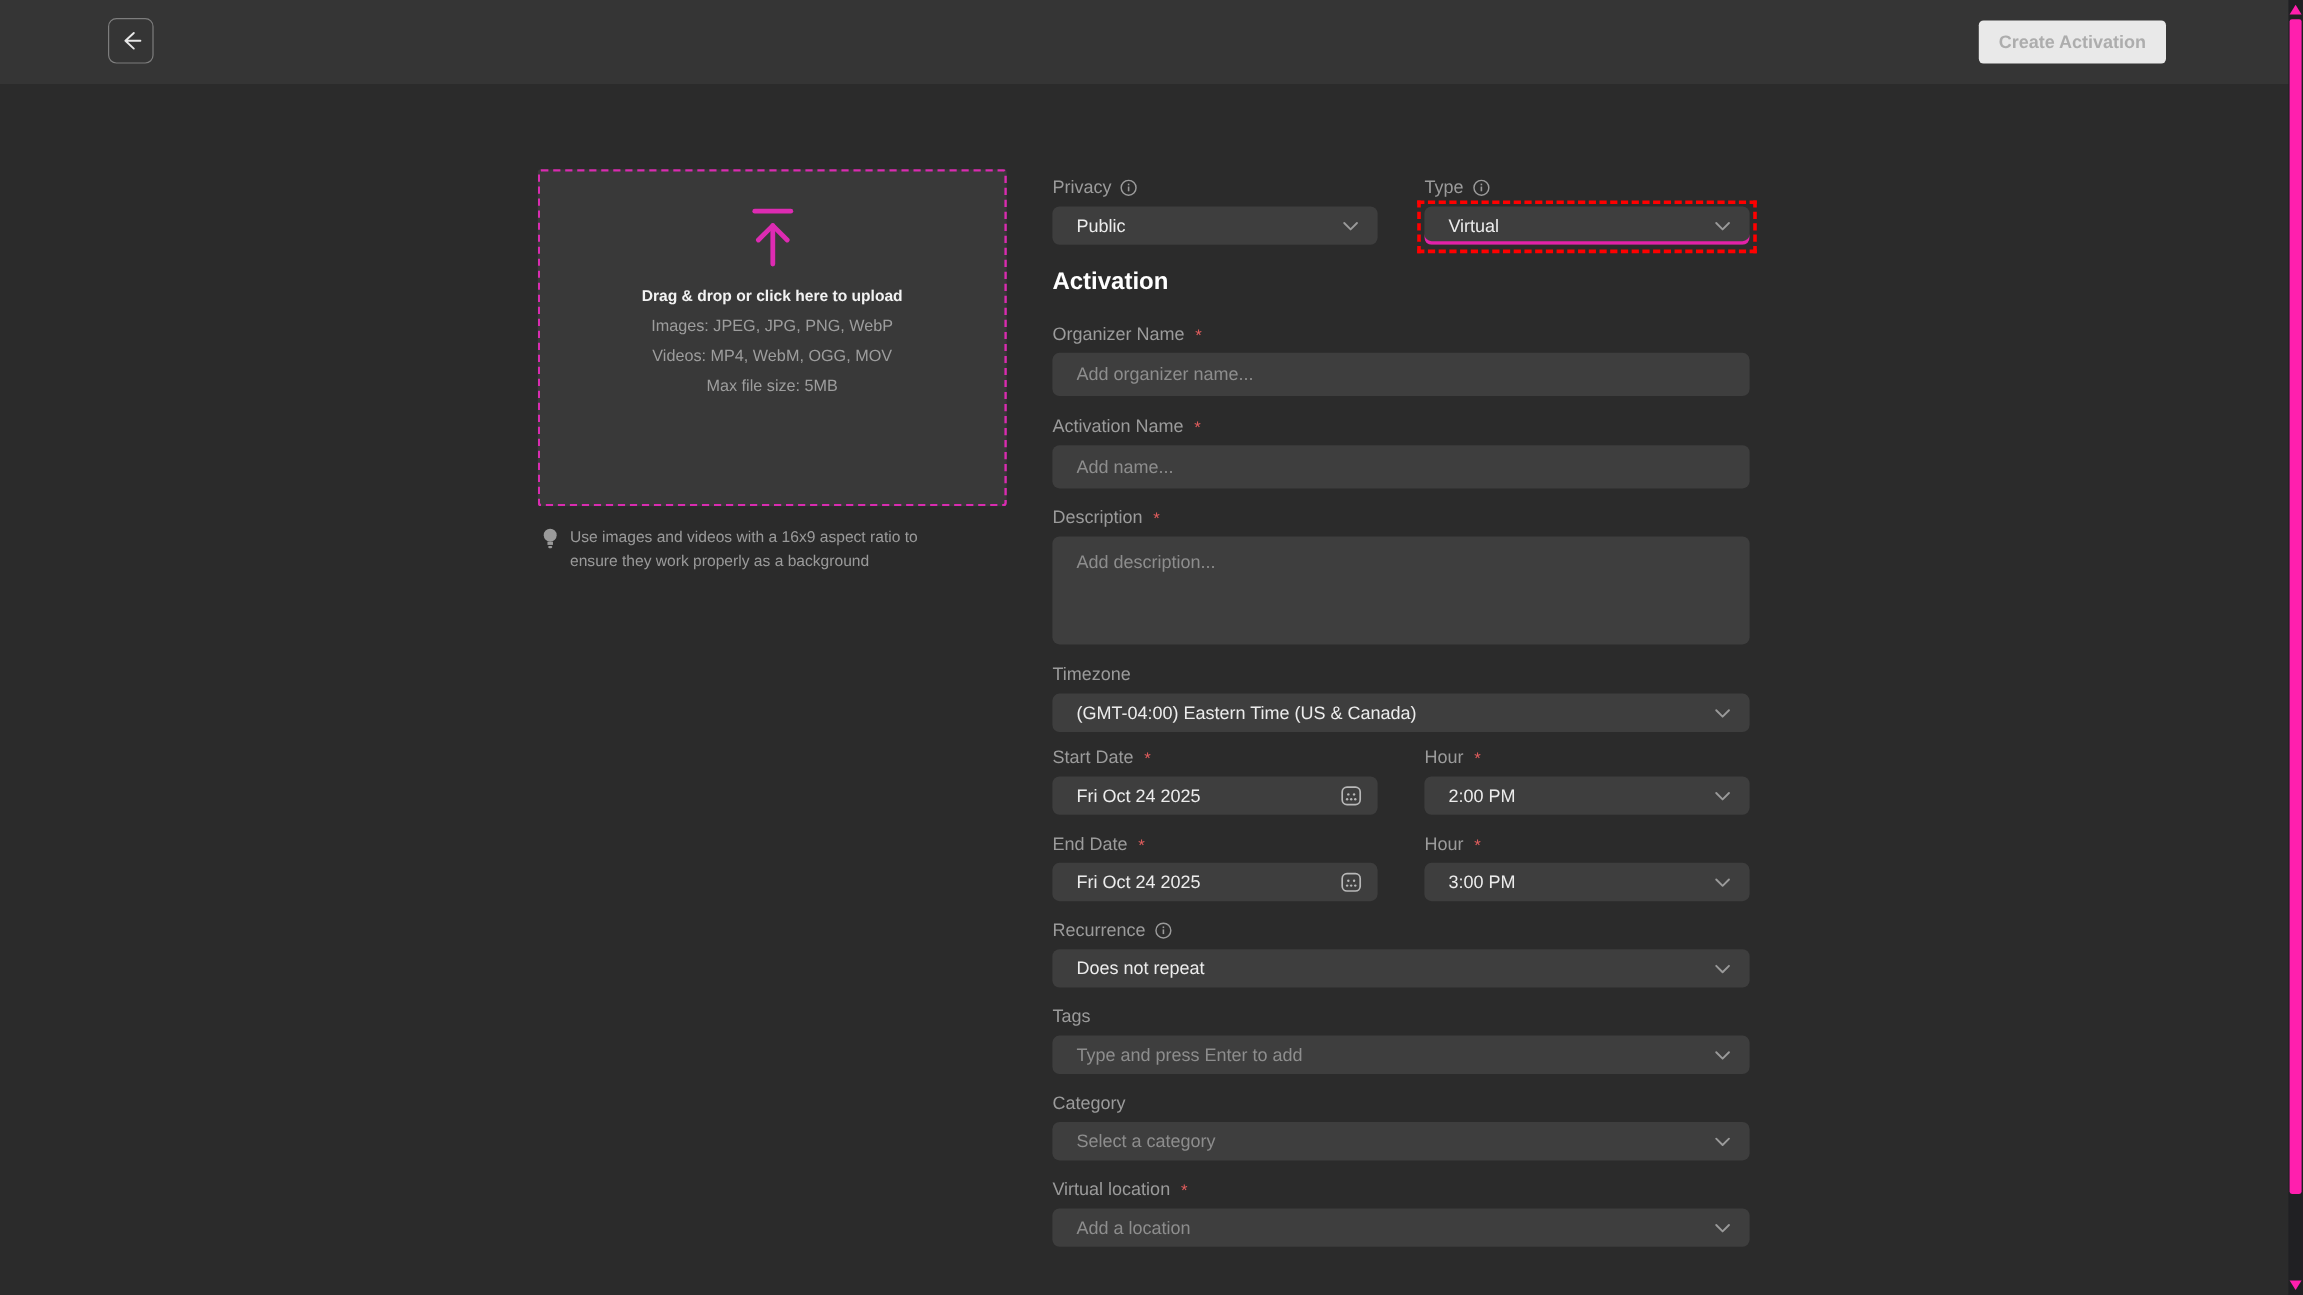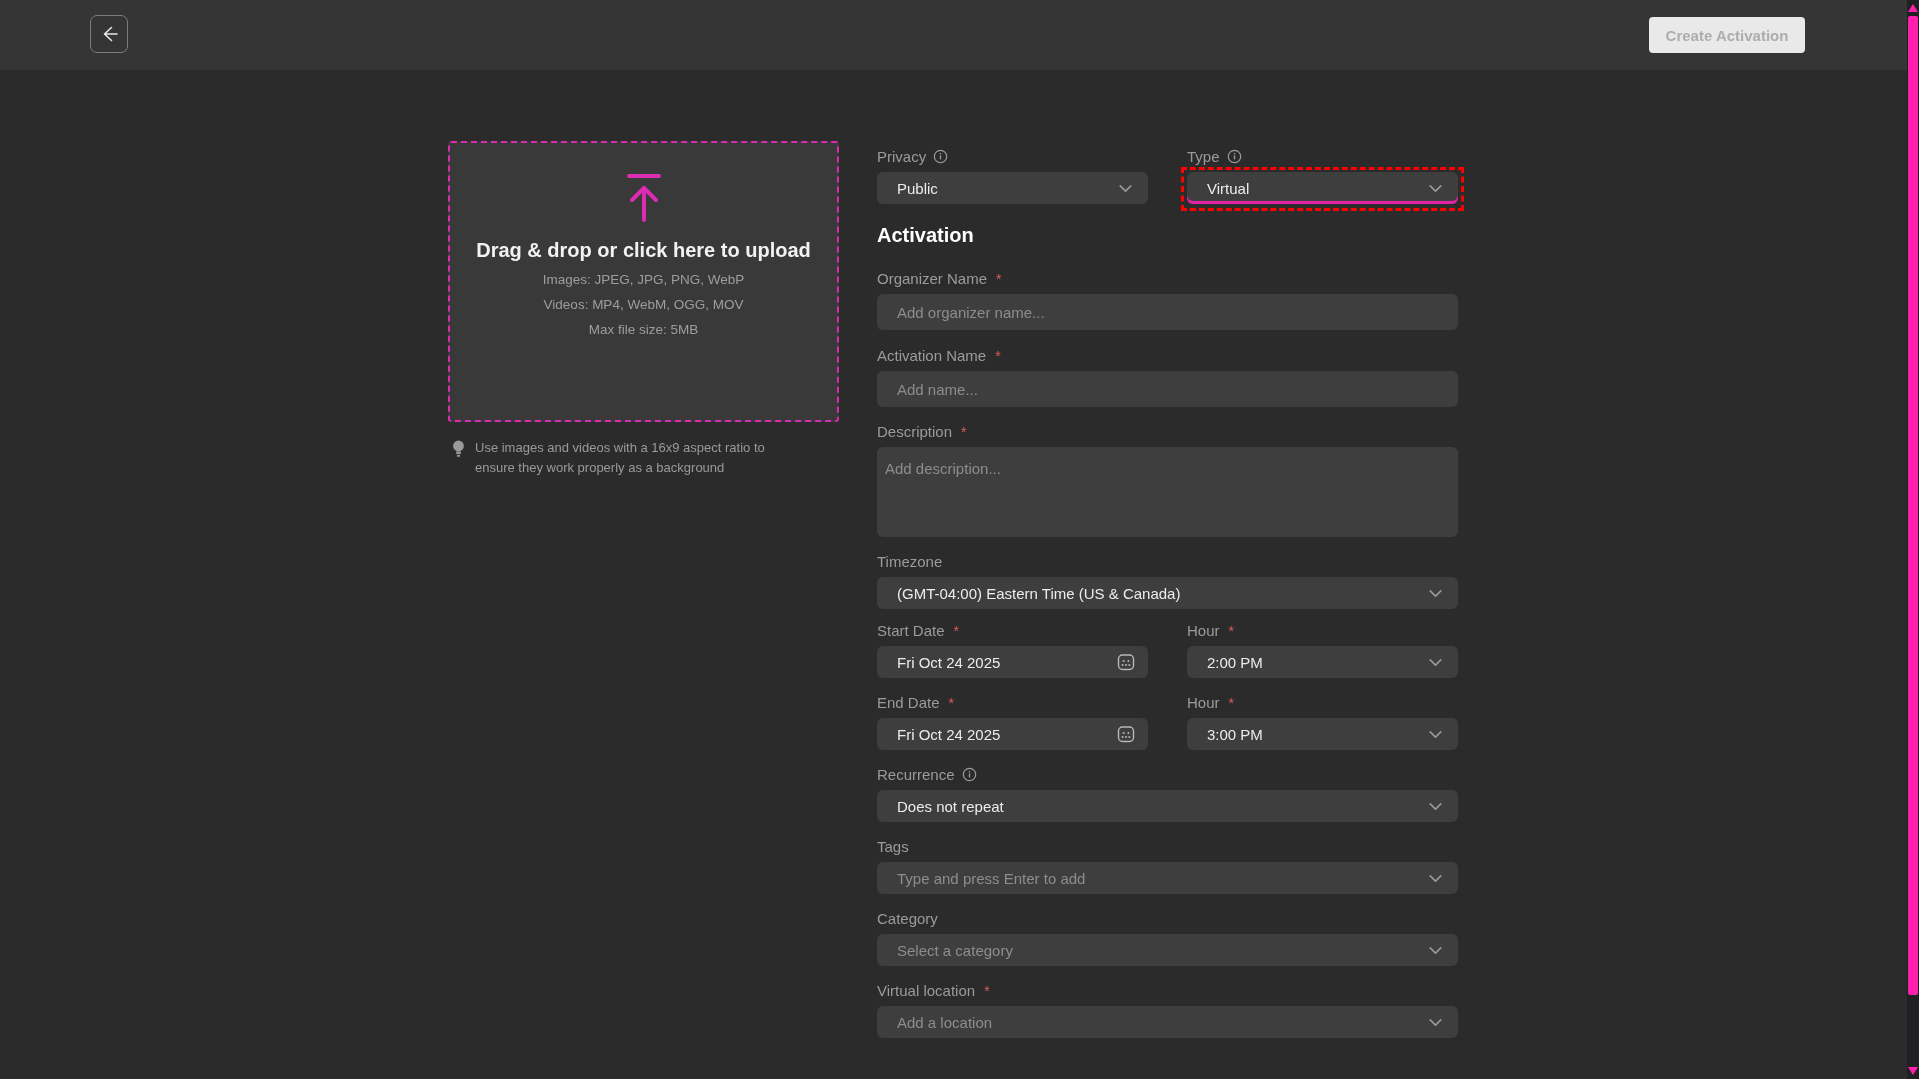--- a/index.html
+++ b/index.html
@@ -23,42 +23,42 @@
                border-bottom:8px solid #ff1fae; }
   .scroll-down { position:absolute; bottom:4px; left:1px; width:0; height:0;
                border-left:5px solid transparent; border-right:5px solid transparent;
                border-top:8px solid #ff1fae; }
 
   
   .upload-col { position:absolute; left:448px; top:141px; width:391px; }
   .dropzone { width:391px; height:281px; background:#393939; border:2px dashed #d92cb0;
               border-radius:3px; display:flex; flex-direction:column; align-items:center;
               padding-top:30px; cursor:pointer; }
-  .dz-title { color:#f2f2f2; font-size:20px; font-weight:700; margin-top:16px; }
+  .dz-title { color:#f2f2f2; font-size:13px; font-weight:700; margin-top:16px; }
   .dz-line { color:#9d9d9d; font-size:13.5px; margin-top:10px; }
   .tip-row { display:flex; margin-top:16px; padding-left:4px; }
   .tip-text { color:#9a9a9a; font-size:13px; line-height:1.5; width:300px; margin-left:10px; }
 
   
   .form-col { position:absolute; left:877px; top:141px; width:581px; }
   .row2 { display:grid; grid-template-columns:1fr 1fr; column-gap:39px; }
   .group { margin-top:16px; }
   .flabel { display:flex; align-items:center; gap:7px; color:#9b9b9b; font-size:15px;
             height:17px; margin-bottom:7px; }
   .req { color:#e25d5d; font-size:14px; margin-left:2px; }
   .control { position:relative; width:100%; height:32px; background:#3e3e3e; border-radius:6px;
              display:flex; align-items:center; padding:0 20px; color:#ececec; font-size:15px;
              cursor:pointer; }
   .control.placeholder { color:#8d8d8d; }
   input.text-input { width:100%; height:36px; background:#3e3e3e; border:none; border-radius:6px;
              padding:0 20px; color:#ececec; font-size:15px; outline:none;
              font-family:"Liberation Sans",sans-serif; }
   input.text-input::placeholder, textarea.area::placeholder { color:#8d8d8d; opacity:1; }
   textarea.area { width:100%; height:90px; background:#3e3e3e; border:none; border-radius:6px;
-             padding:13px 8px; color:#ececec; font-size:15px; resize:none; outline:none;
+             padding:13px 20px; color:#ececec; font-size:15px; resize:none; outline:none;
              font-family:"Liberation Sans",sans-serif; }
   .chev { position:absolute; right:14px; top:50%; transform:translateY(-50%); display:flex; }
   .cal { position:absolute; right:12px; top:50%; transform:translateY(-50%); display:flex; }
   .section-title { color:#ffffff; font-size:20px; font-weight:700; margin-top:20px; height:24px; }
   .first-row { margin-top:7px; }
 
   
   .focus-underline { box-shadow:inset 0 -3px 0 #e321a9; }
   .annotated { position:relative; }
   .annotation-box { position:absolute; left:-6px; right:-6px; top:-5px; bottom:-7px;

